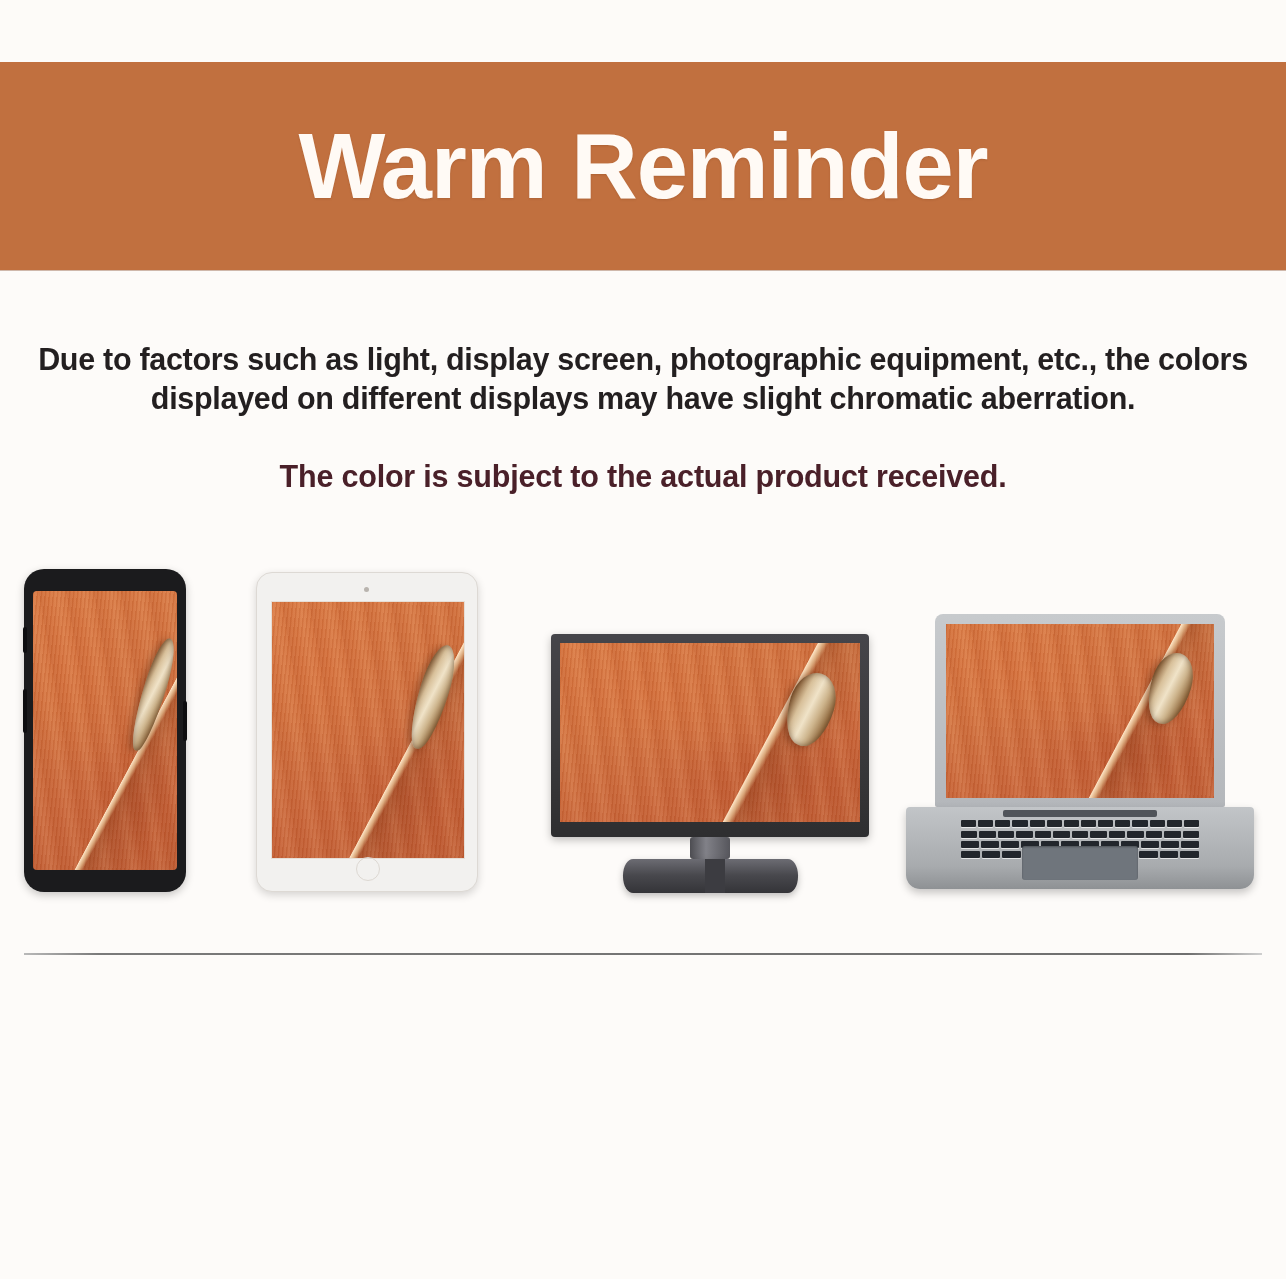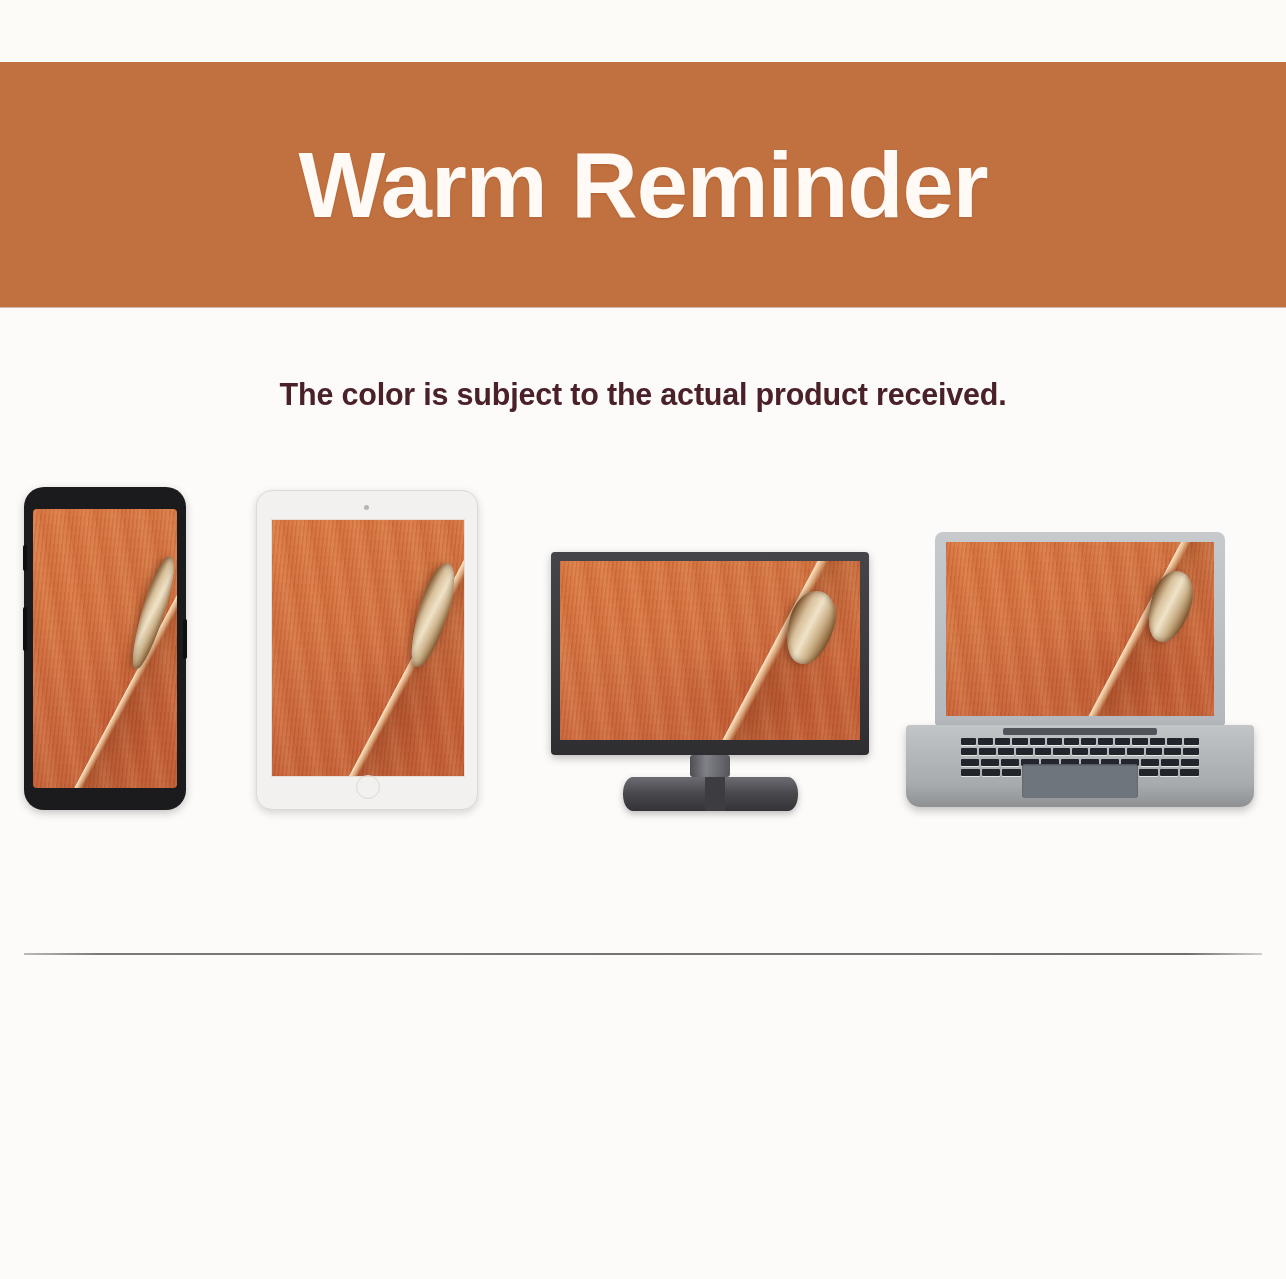--- a/index.html
+++ b/index.html
@@ -18,21 +18,21 @@
 
   
   .top-strip {
     height: 62px;
     width: 100%;
     background: #fdfbf8;
   }
 
   
   .banner {
-    height: 245px;
+    height: 208px;
     width: 100%;
     background: #c1703f;
     display: flex;
     align-items: center;
     justify-content: center;
     position: relative;
     box-shadow: 0 1px 0 rgba(120,60,25,.35);
   }
   .banner-title {
     color: #fffaf5;
@@ -365,20 +365,21 @@
 </head>
 <body>
 
 <div class="top-strip"></div>
 
 <div class="banner">
   <h1 class="banner-title">Warm Reminder</h1>
 </div>
 
 <div class="copy-block">
+  <p class="copy-main">Due to factors such as light, display screen, photographic equipment, etc., the colors displayed on different displays may have slight chromatic aberration.</p>
   <p class="copy-accent">The color is subject to the actual product received.</p>
 </div>
 
 <div class="devices">
 
   <div class="device phone">
     <span class="phone-btn b1"></span>
     <span class="phone-btn b2"></span>
     <span class="phone-btn right"></span>
     <div class="phone-screen">

